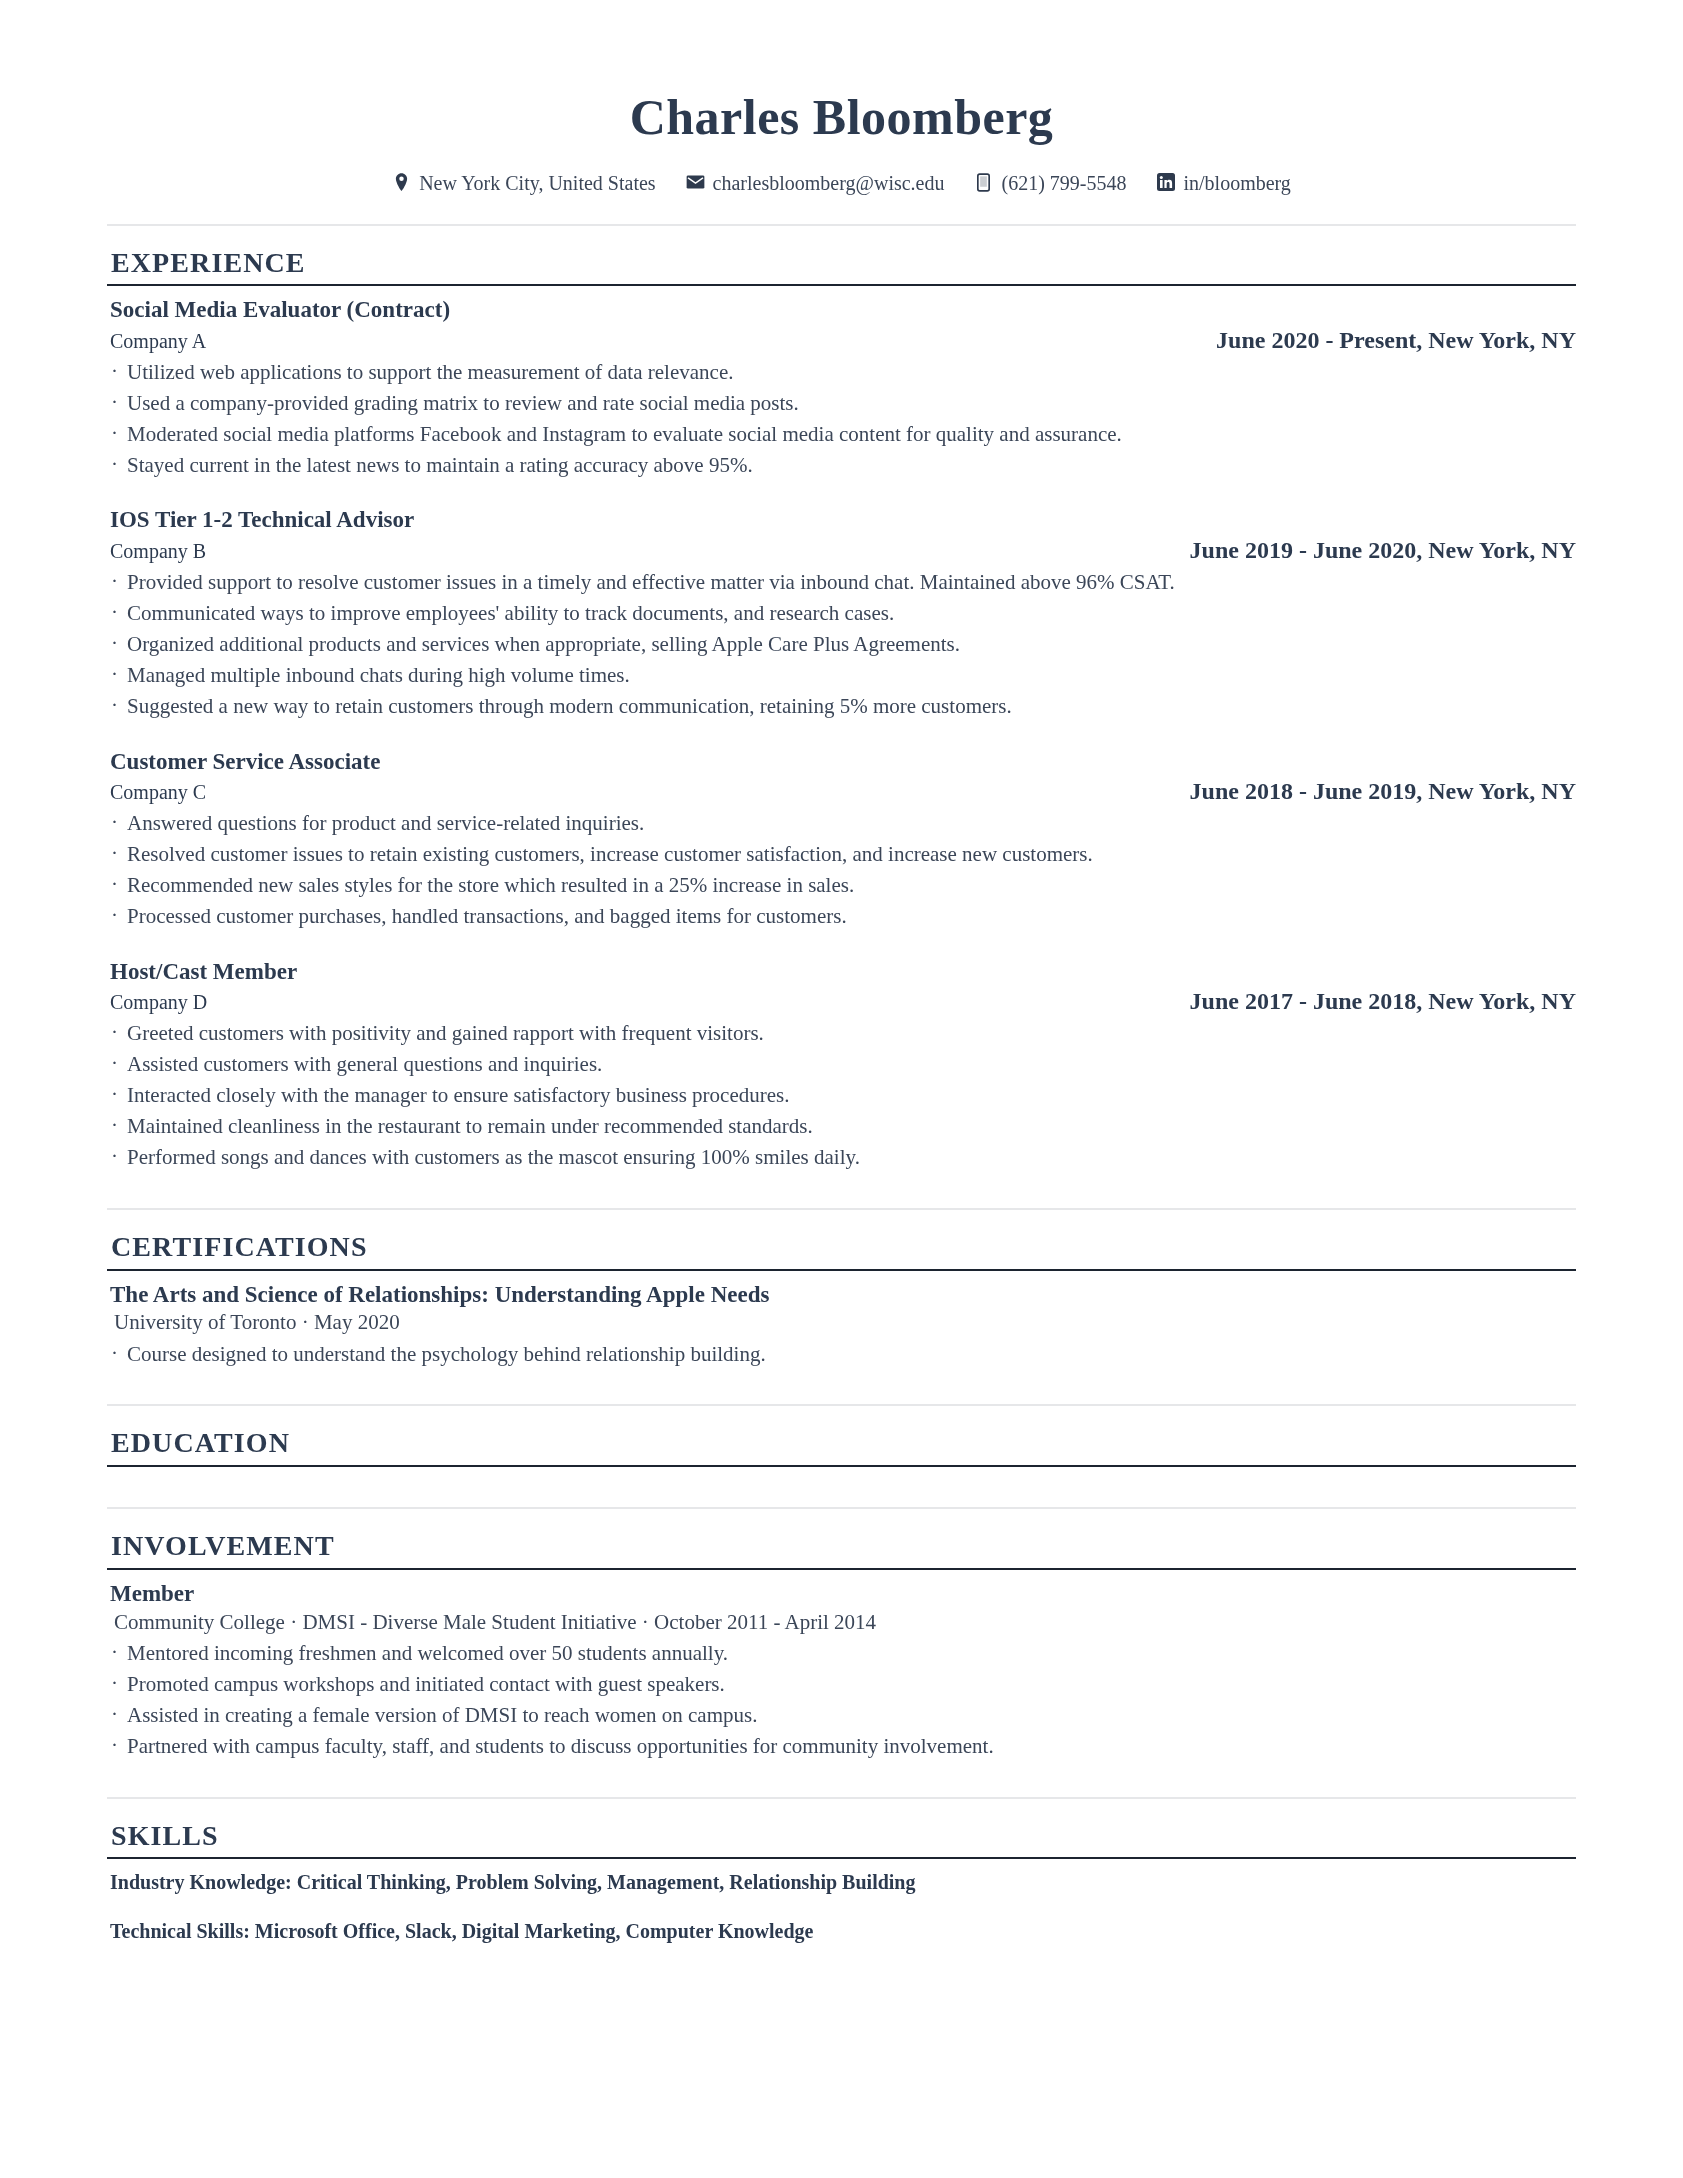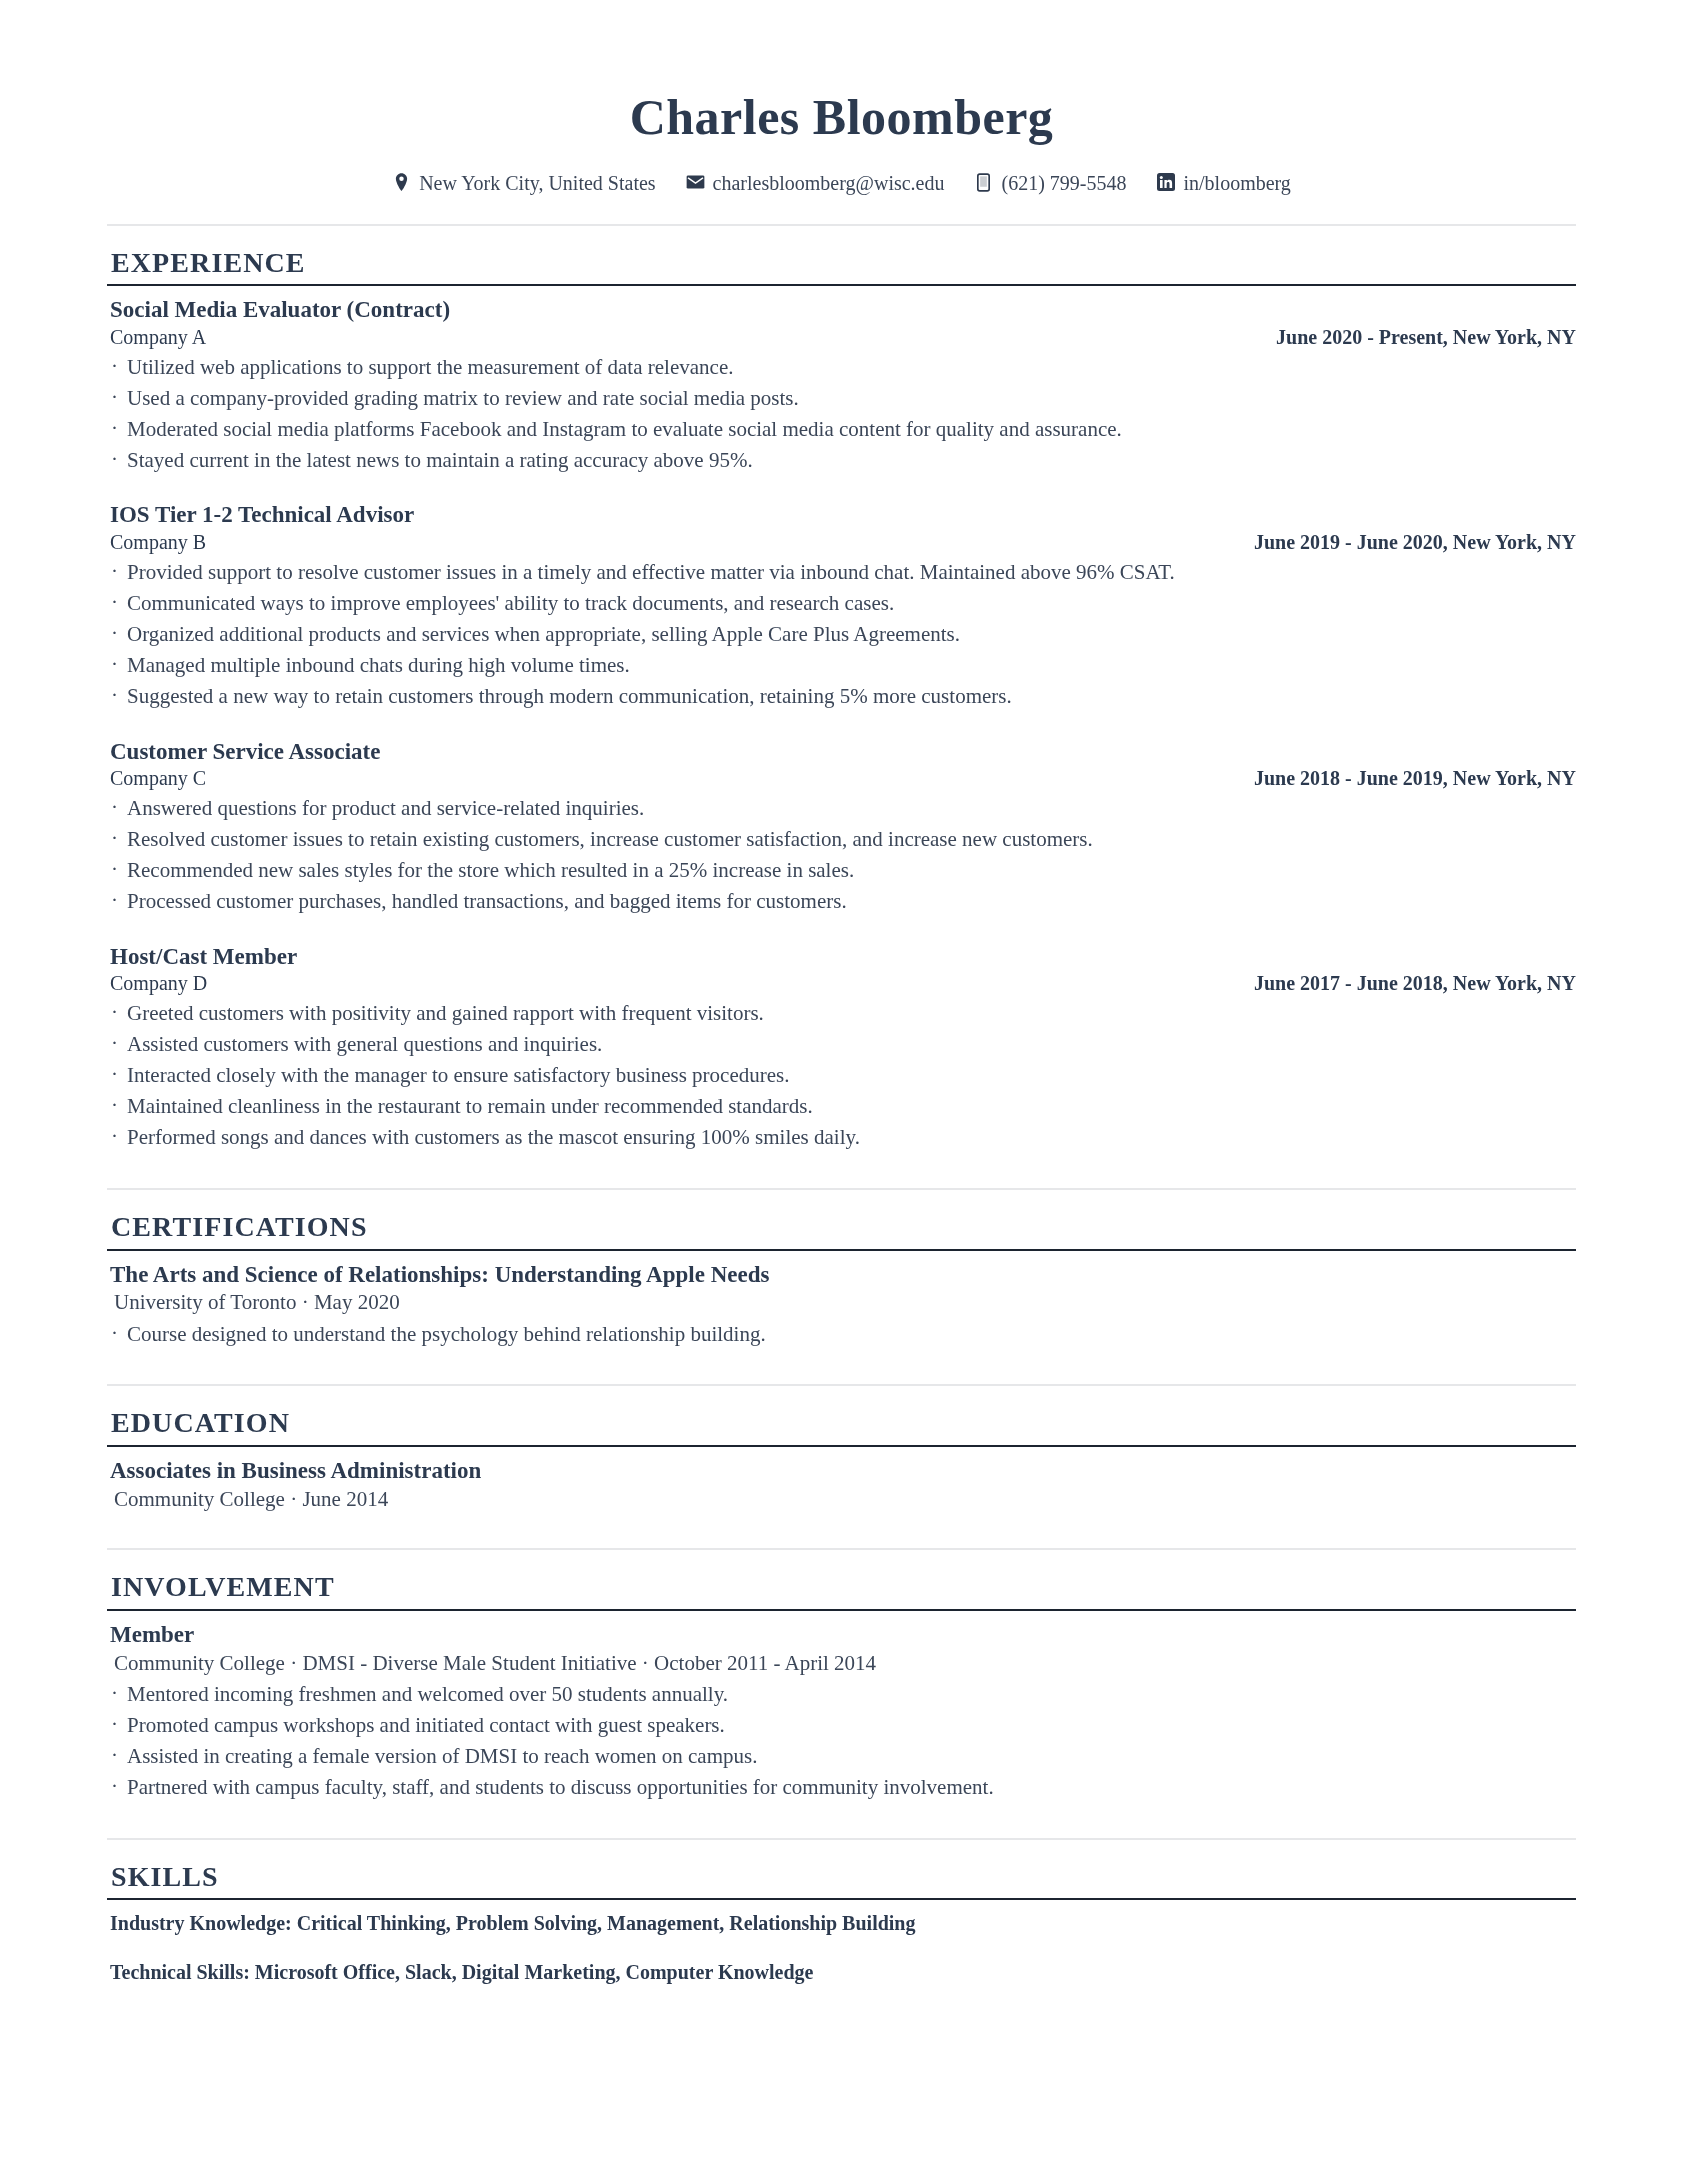--- a/index.html
+++ b/index.html
@@ -100,21 +100,21 @@
     justify-content: space-between;
     line-height: 1.25;
     padding-left: 3px;
   }
   .entry-org {
     font-size: 20px;
     font-weight: normal;
     color: #2c3a4f;
   }
   .entry-meta {
-    font-size: 20px;
+    font-size: 24px;
     font-weight: bold;
     color: #2c3a4f;
     text-align: right;
     white-space: nowrap;
   }
   .entry-sub {
     font-size: 21px;
     color: #3b4658;
     line-height: 1.3;
     padding-left: 7px;
@@ -286,24 +286,20 @@
     </div>
   </div>
 
   <div class="gap-md"></div>
 
   <div class="section">
     <div class="sec-top-rule"></div>
     <div class="sec-title">EDUCATION</div>
     <div class="sec-rule"></div>
 
-    <div class="entry">
-      <div class="entry-title">Associates in Business Administration</div>
-      <div class="entry-sub">Community College ·  June 2014</div>
-    </div>
   </div>
 
   <div class="gap-md"></div>
 
   <div class="section">
     <div class="sec-top-rule"></div>
     <div class="sec-title">INVOLVEMENT</div>
     <div class="sec-rule"></div>
 
     <div class="entry">

